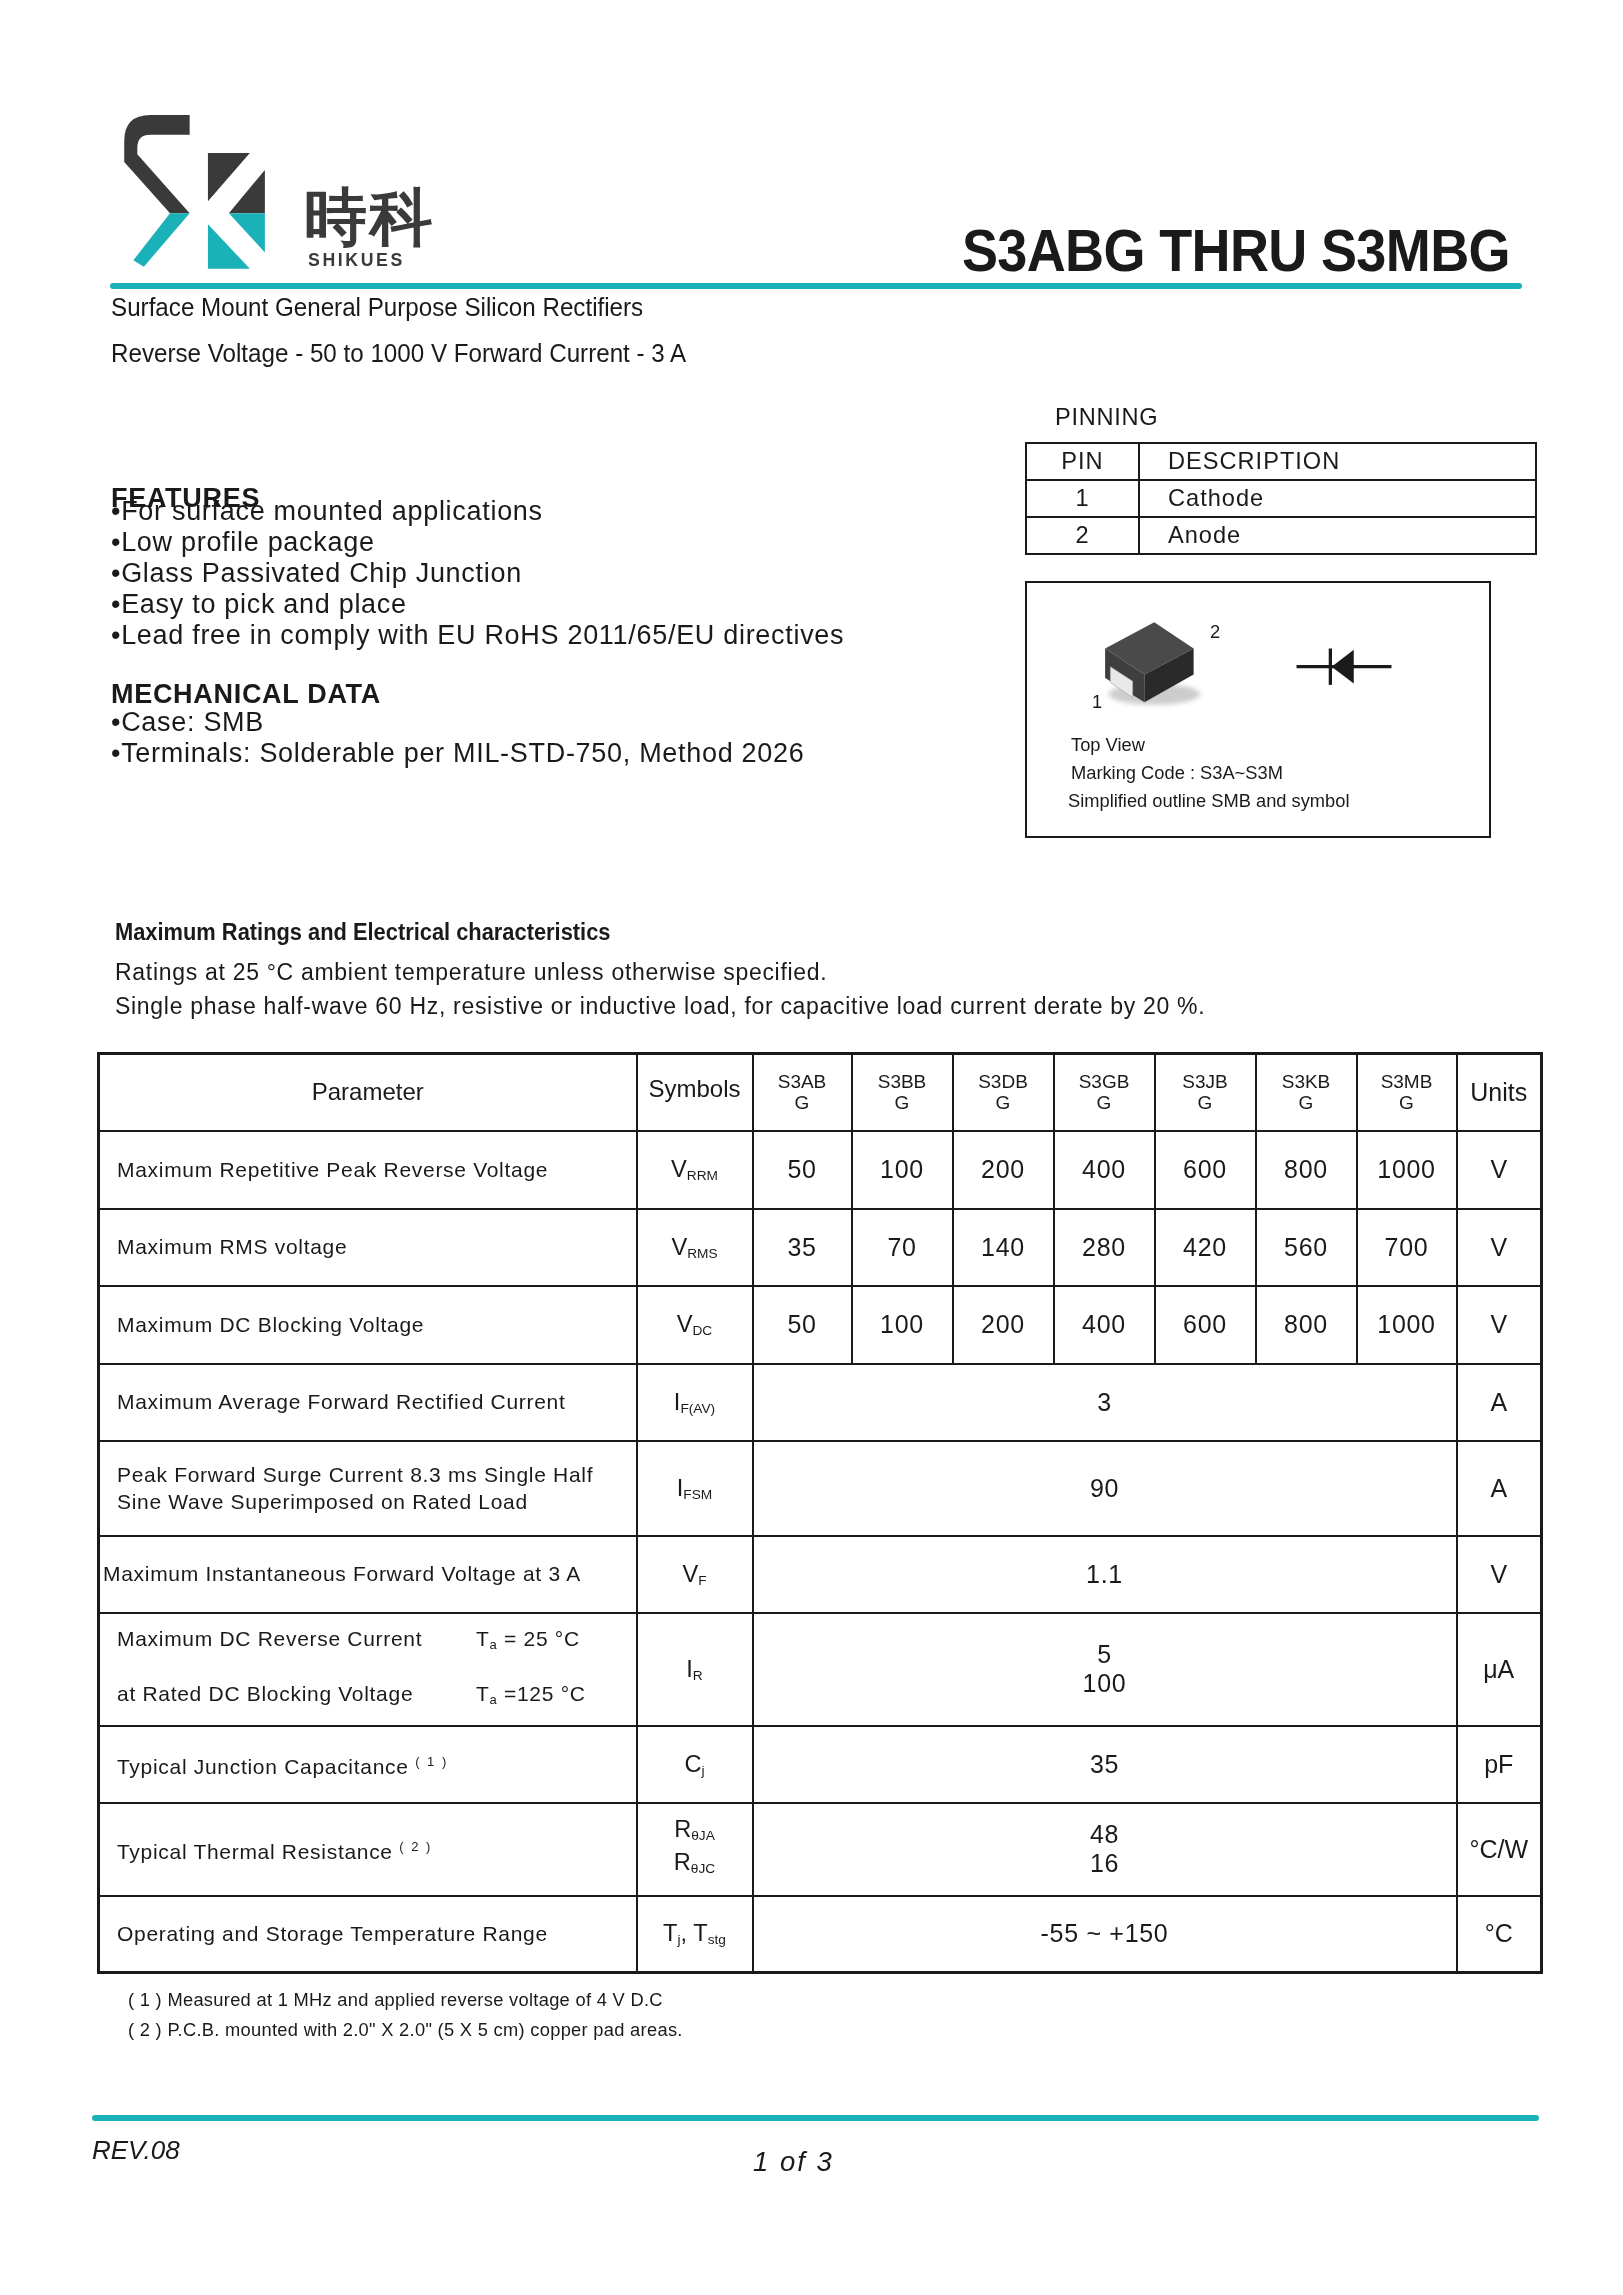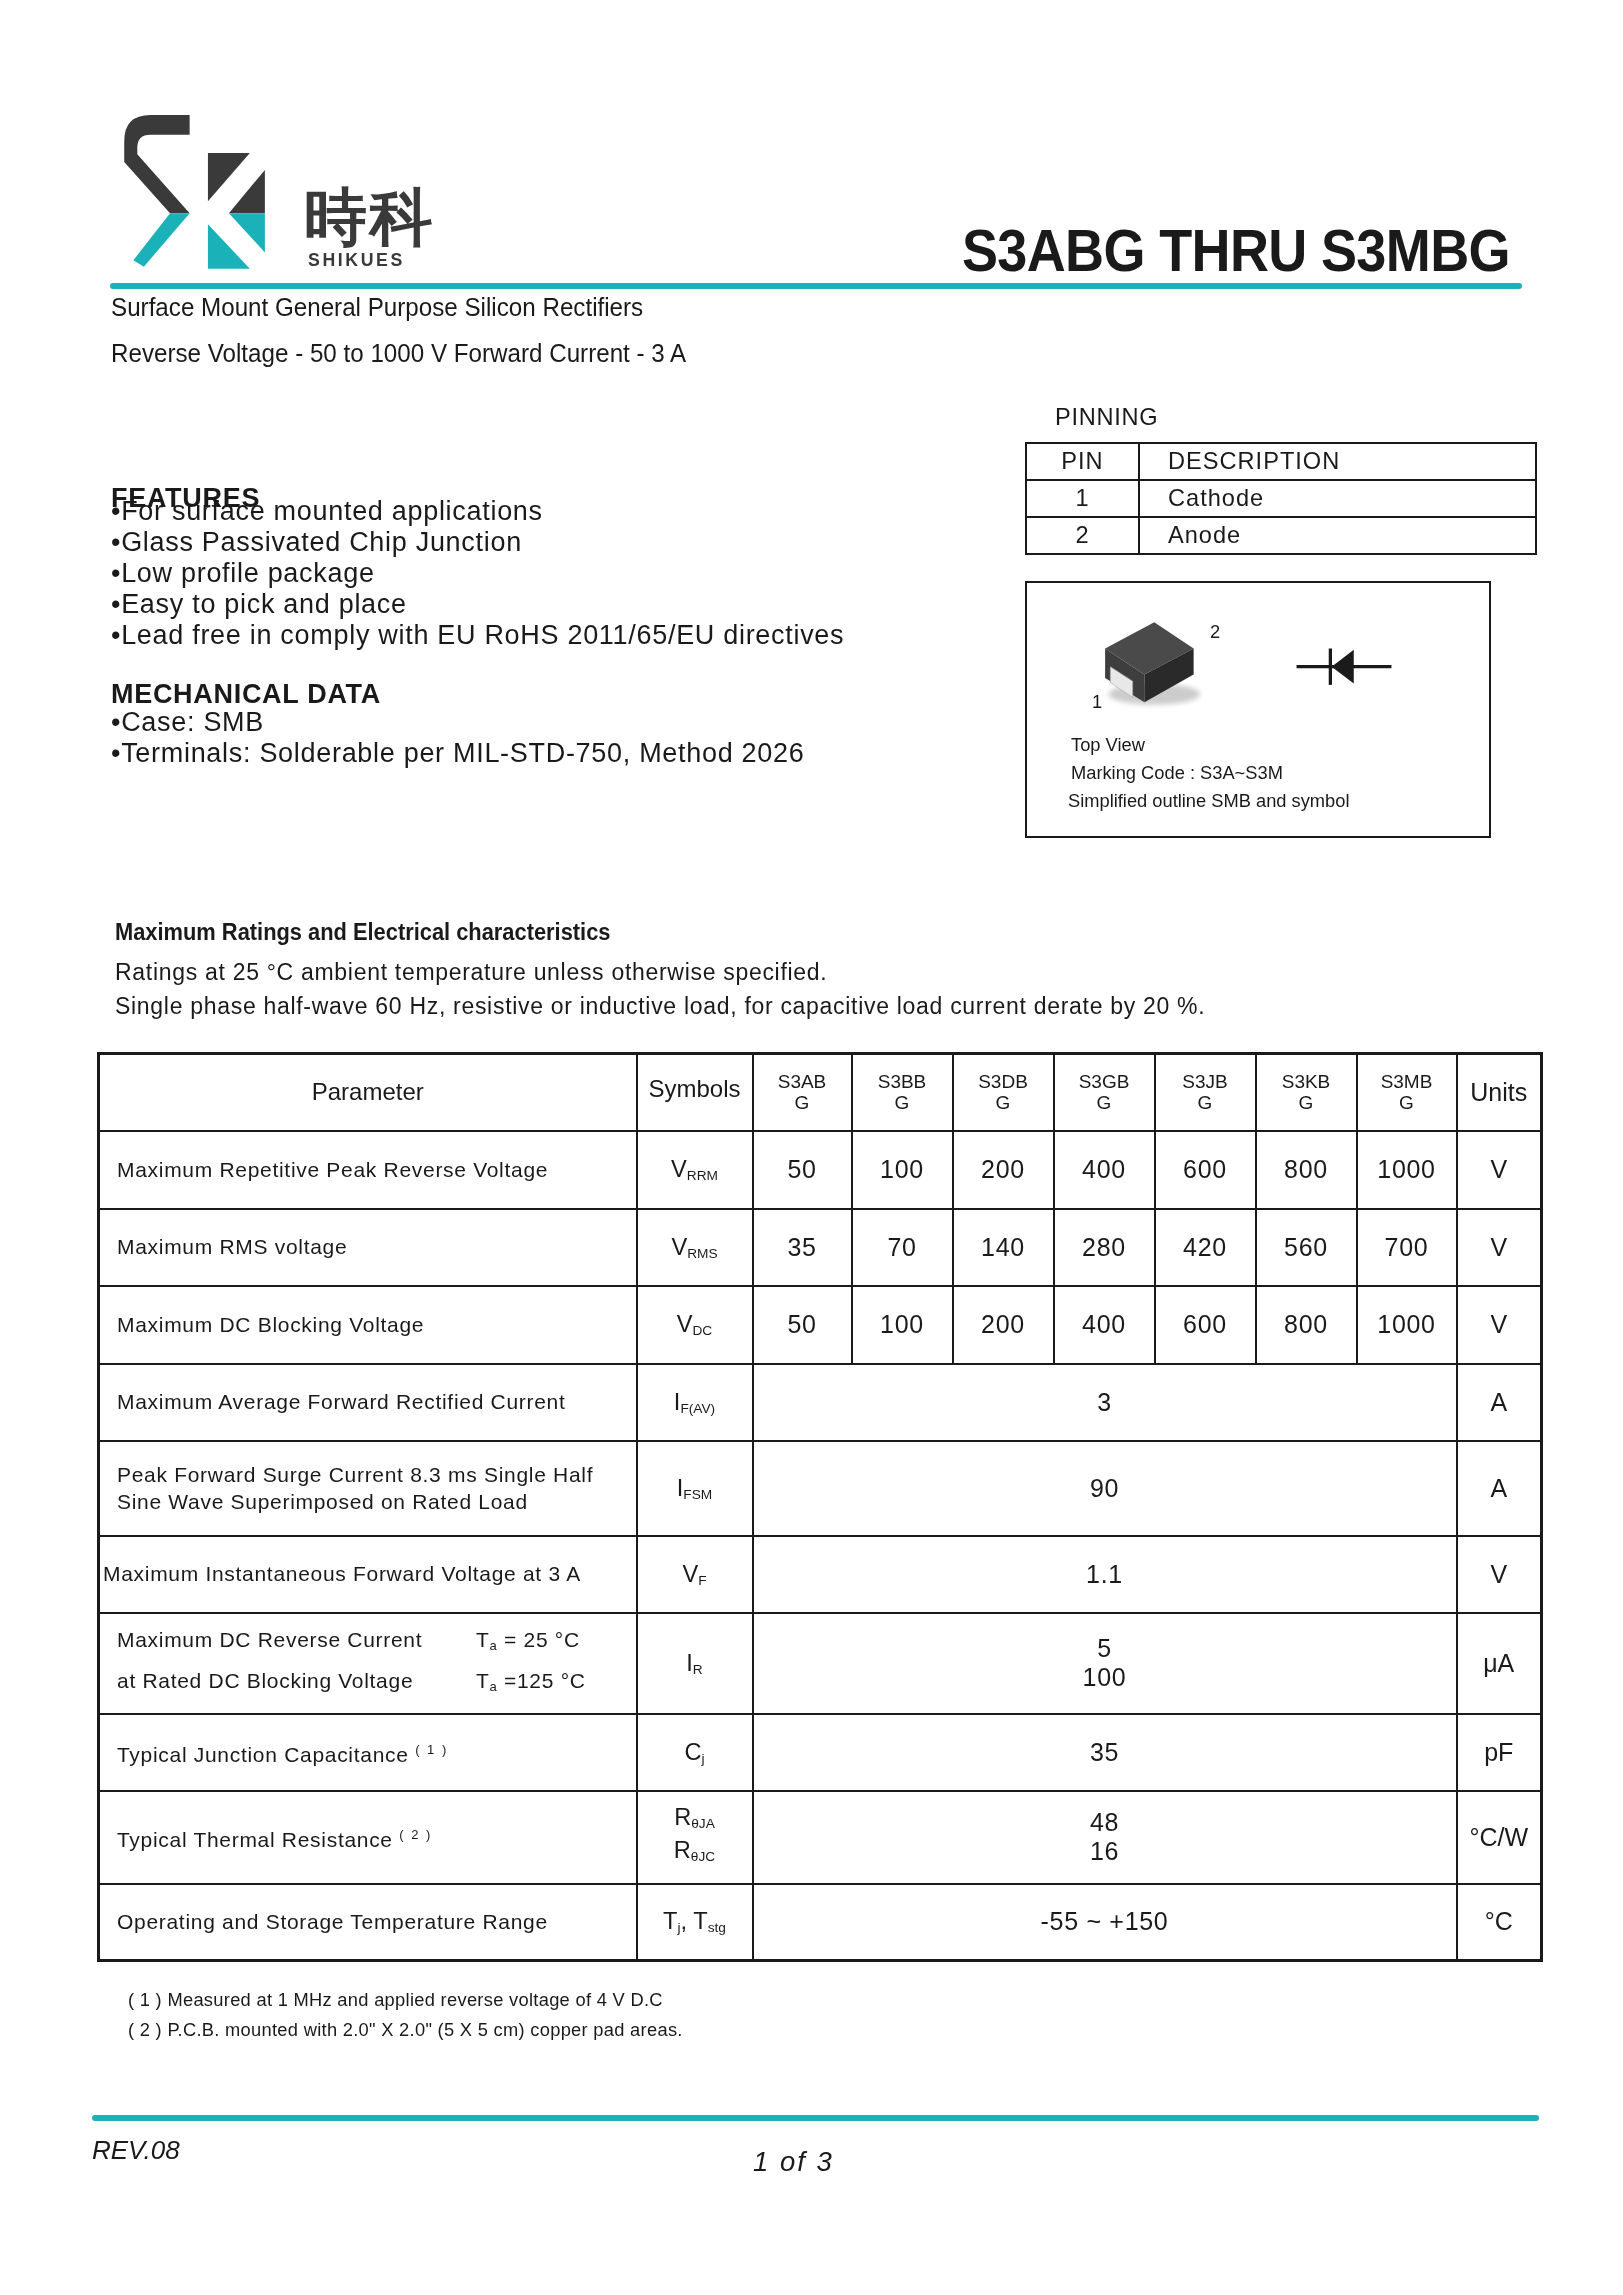--- a/index.html
+++ b/index.html
@@ -66,22 +66,22 @@
 <div class="abs logo-en">SHIKUES</div>
 <div class="abs title">S3ABG THRU S3MBG</div>
 <div class="teal-line" style="left:110px; top:283px; width:1412px; height:5.9px;"></div>
 
 <div class="abs subtitle" style="top:292px;">Surface Mount General Purpose Silicon Rectifiers</div>
 <div class="abs subtitle" style="top:338px;">Reverse Voltage - 50 to 1000 V   Forward Current - 3 A</div>
 
 <div class="abs section-head" style="top:467px;margin-top:16px;">FEATURES</div>
 <ul class="abs bullet-list" style="top:496px;">
   <li>For surface mounted applications</li>
+  <li>Low profile package</li>
   <li>Glass Passivated Chip Junction</li>
-  <li>Low profile package</li>
   <li>Easy to pick and place</li>
   <li>Lead free in comply with EU RoHS 2011/65/EU directives</li>
 </ul>
 
 <div class="abs section-head" style="top:679px;">MECHANICAL DATA</div>
 <ul class="abs bullet-list" style="top:707px;">
   <li>Case: SMB</li>
   <li>Terminals: Solderable per MIL-STD-750, Method 2026</li>
 </ul>
 
@@ -221,21 +221,21 @@
   </tr>
 
   <tr style="height:77px;">
     <td class="param" style="padding-left:3px;">Maximum Instantaneous Forward Voltage at 3 A</td>
     <td class="sym"><span>V</span><sub>F</sub></td>
     <td class="val" colspan="7">1.1</td>
     <td class="unit">V</td>
   </tr>
 
   <tr style="height:101px;">
-    <td class="param" style="line-height:35px;margin-left:14px;">
+    <td class="param" style="line-height:50px;margin-left:14px;">
       <span style="display:inline-block; width:359px;">Maximum DC Reverse Current</span><span><span>T</span><sub style="font-size:13px; vertical-align:-2.6px;">a</sub> <span>= 25 °C</span></span><br>
       <span style="display:inline-block; width:359px;">at Rated DC Blocking Voltage</span><span><span>T</span><sub style="font-size:13px; vertical-align:-2.6px;">a</sub> <span>=125 °C</span></span>
     </td>
     <td class="sym"><span>I</span><sub>R</sub></td>
     <td class="val" colspan="7"><span>5</span><br><span>100</span></td>
     <td class="unit">μA</td>
   </tr>
 
   <tr style="height:77px;">
     <td class="param"><span>Typical Junction Capacitance</span> <span class="sup-note">( 1 )</span></td>

